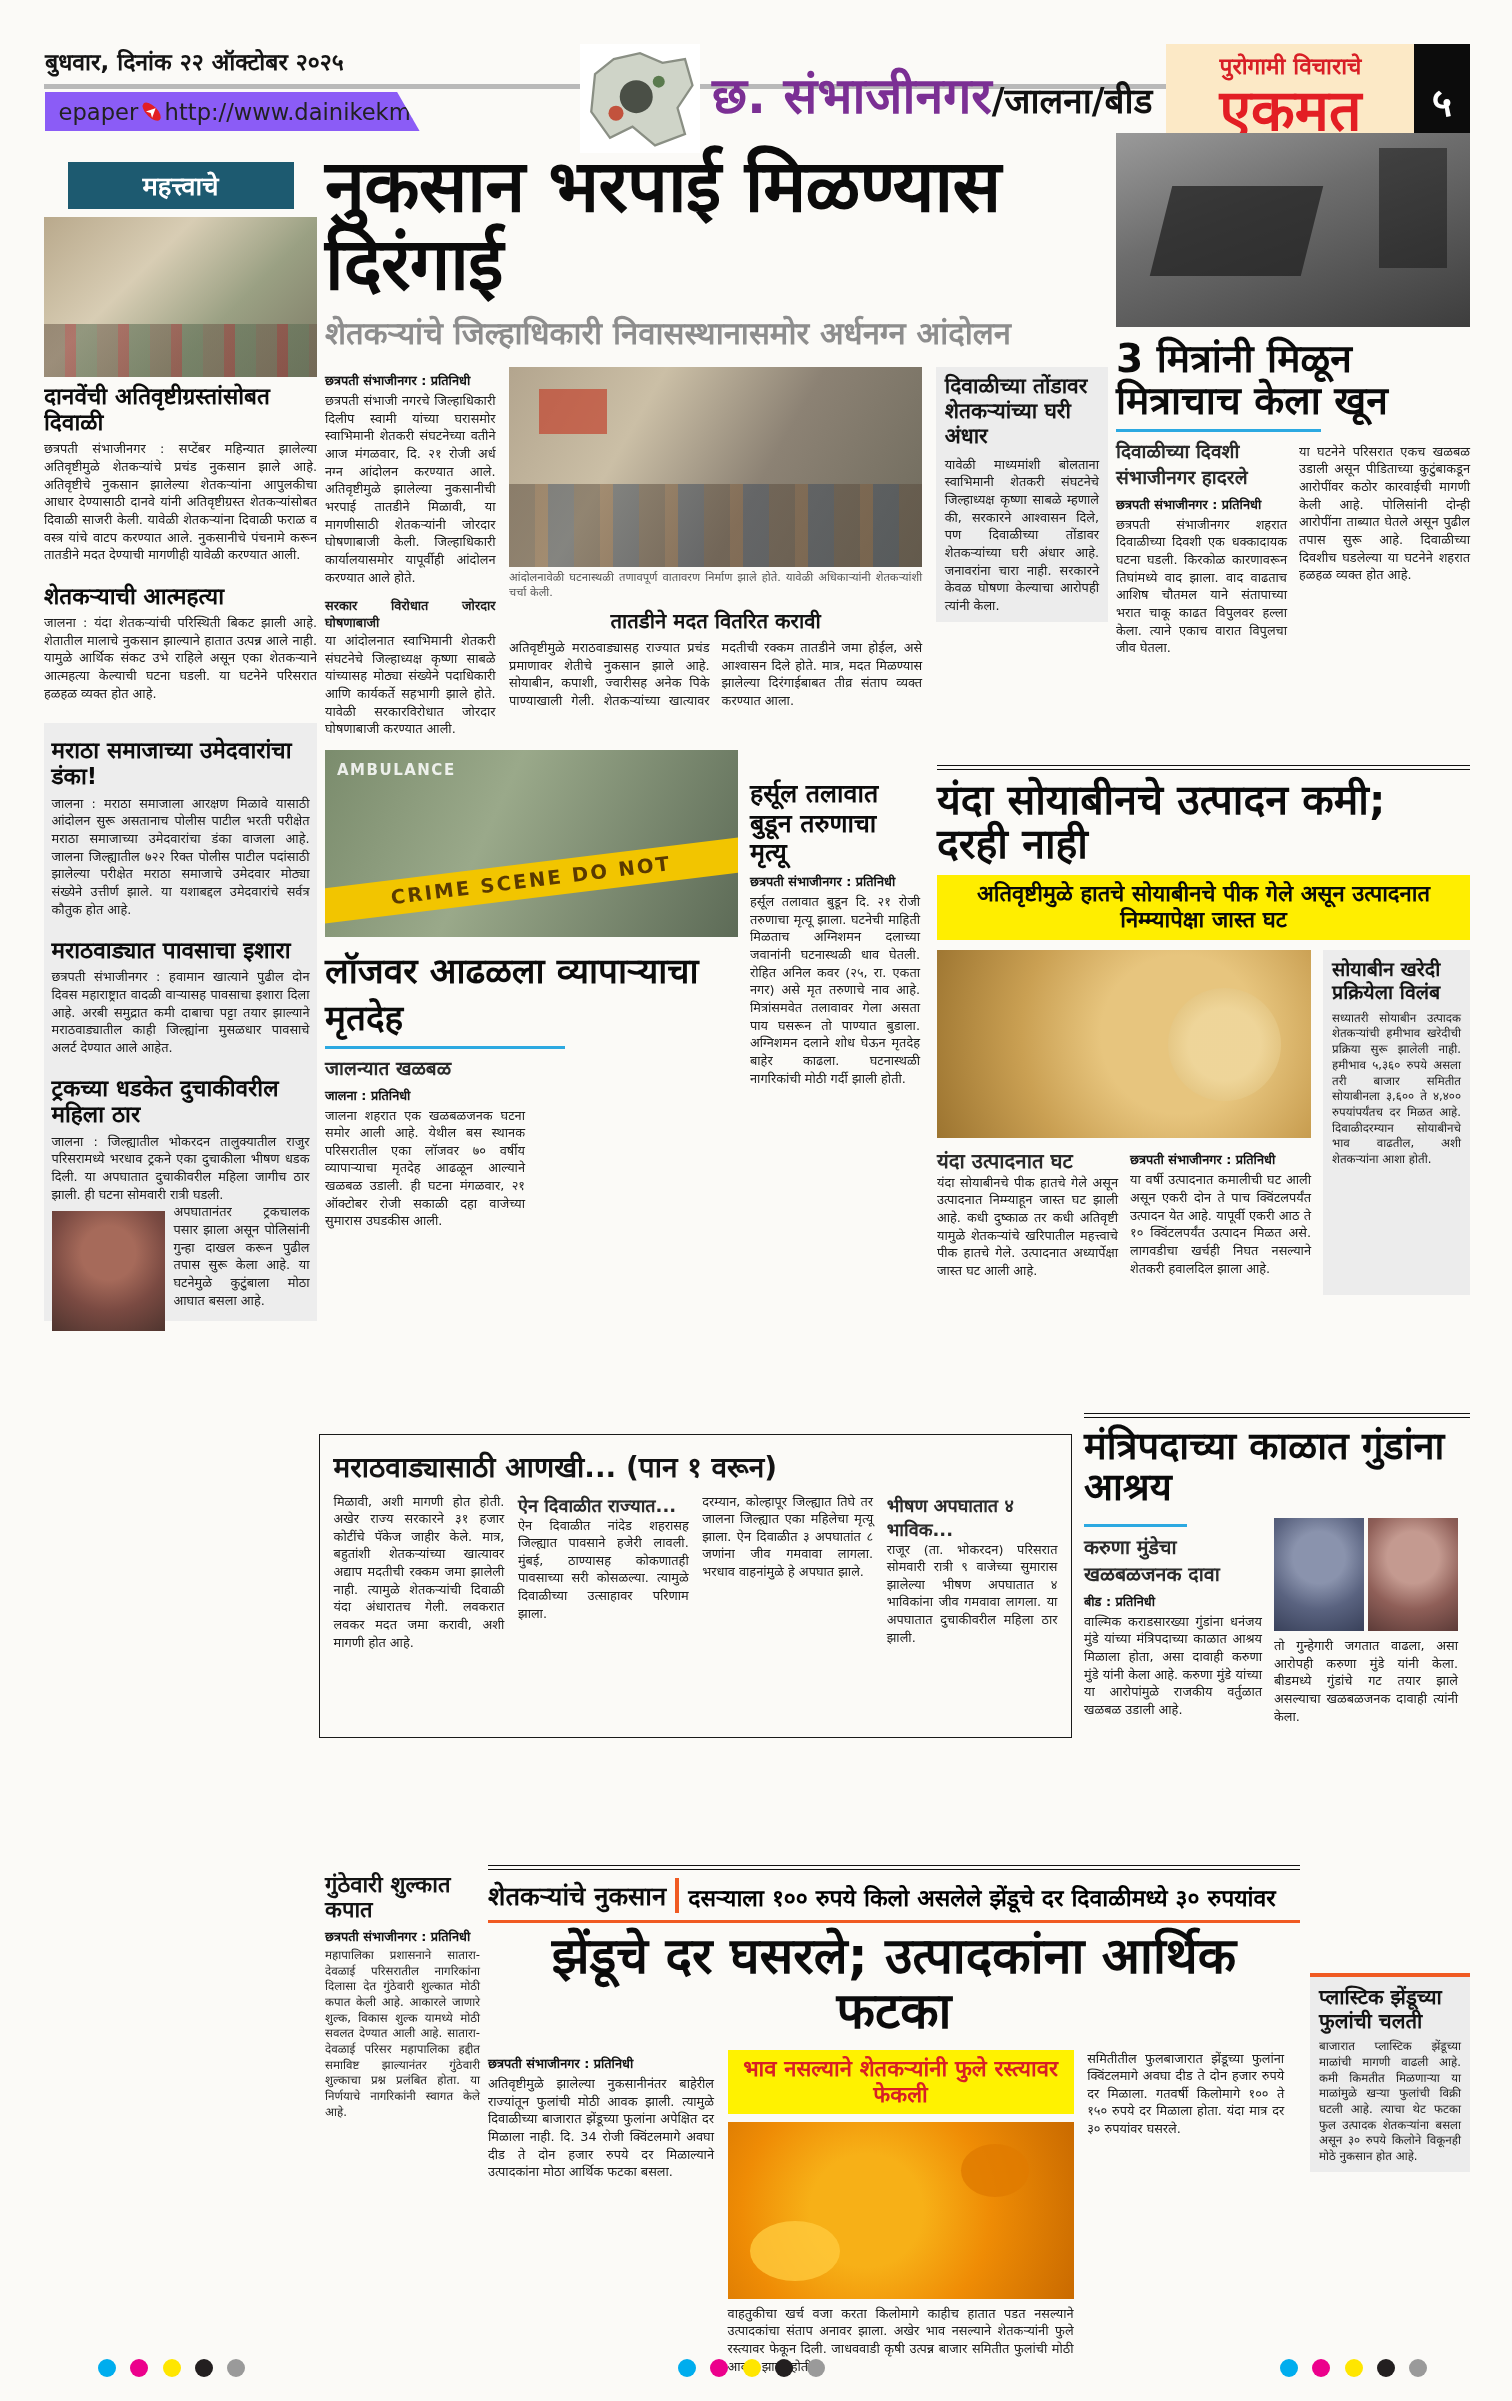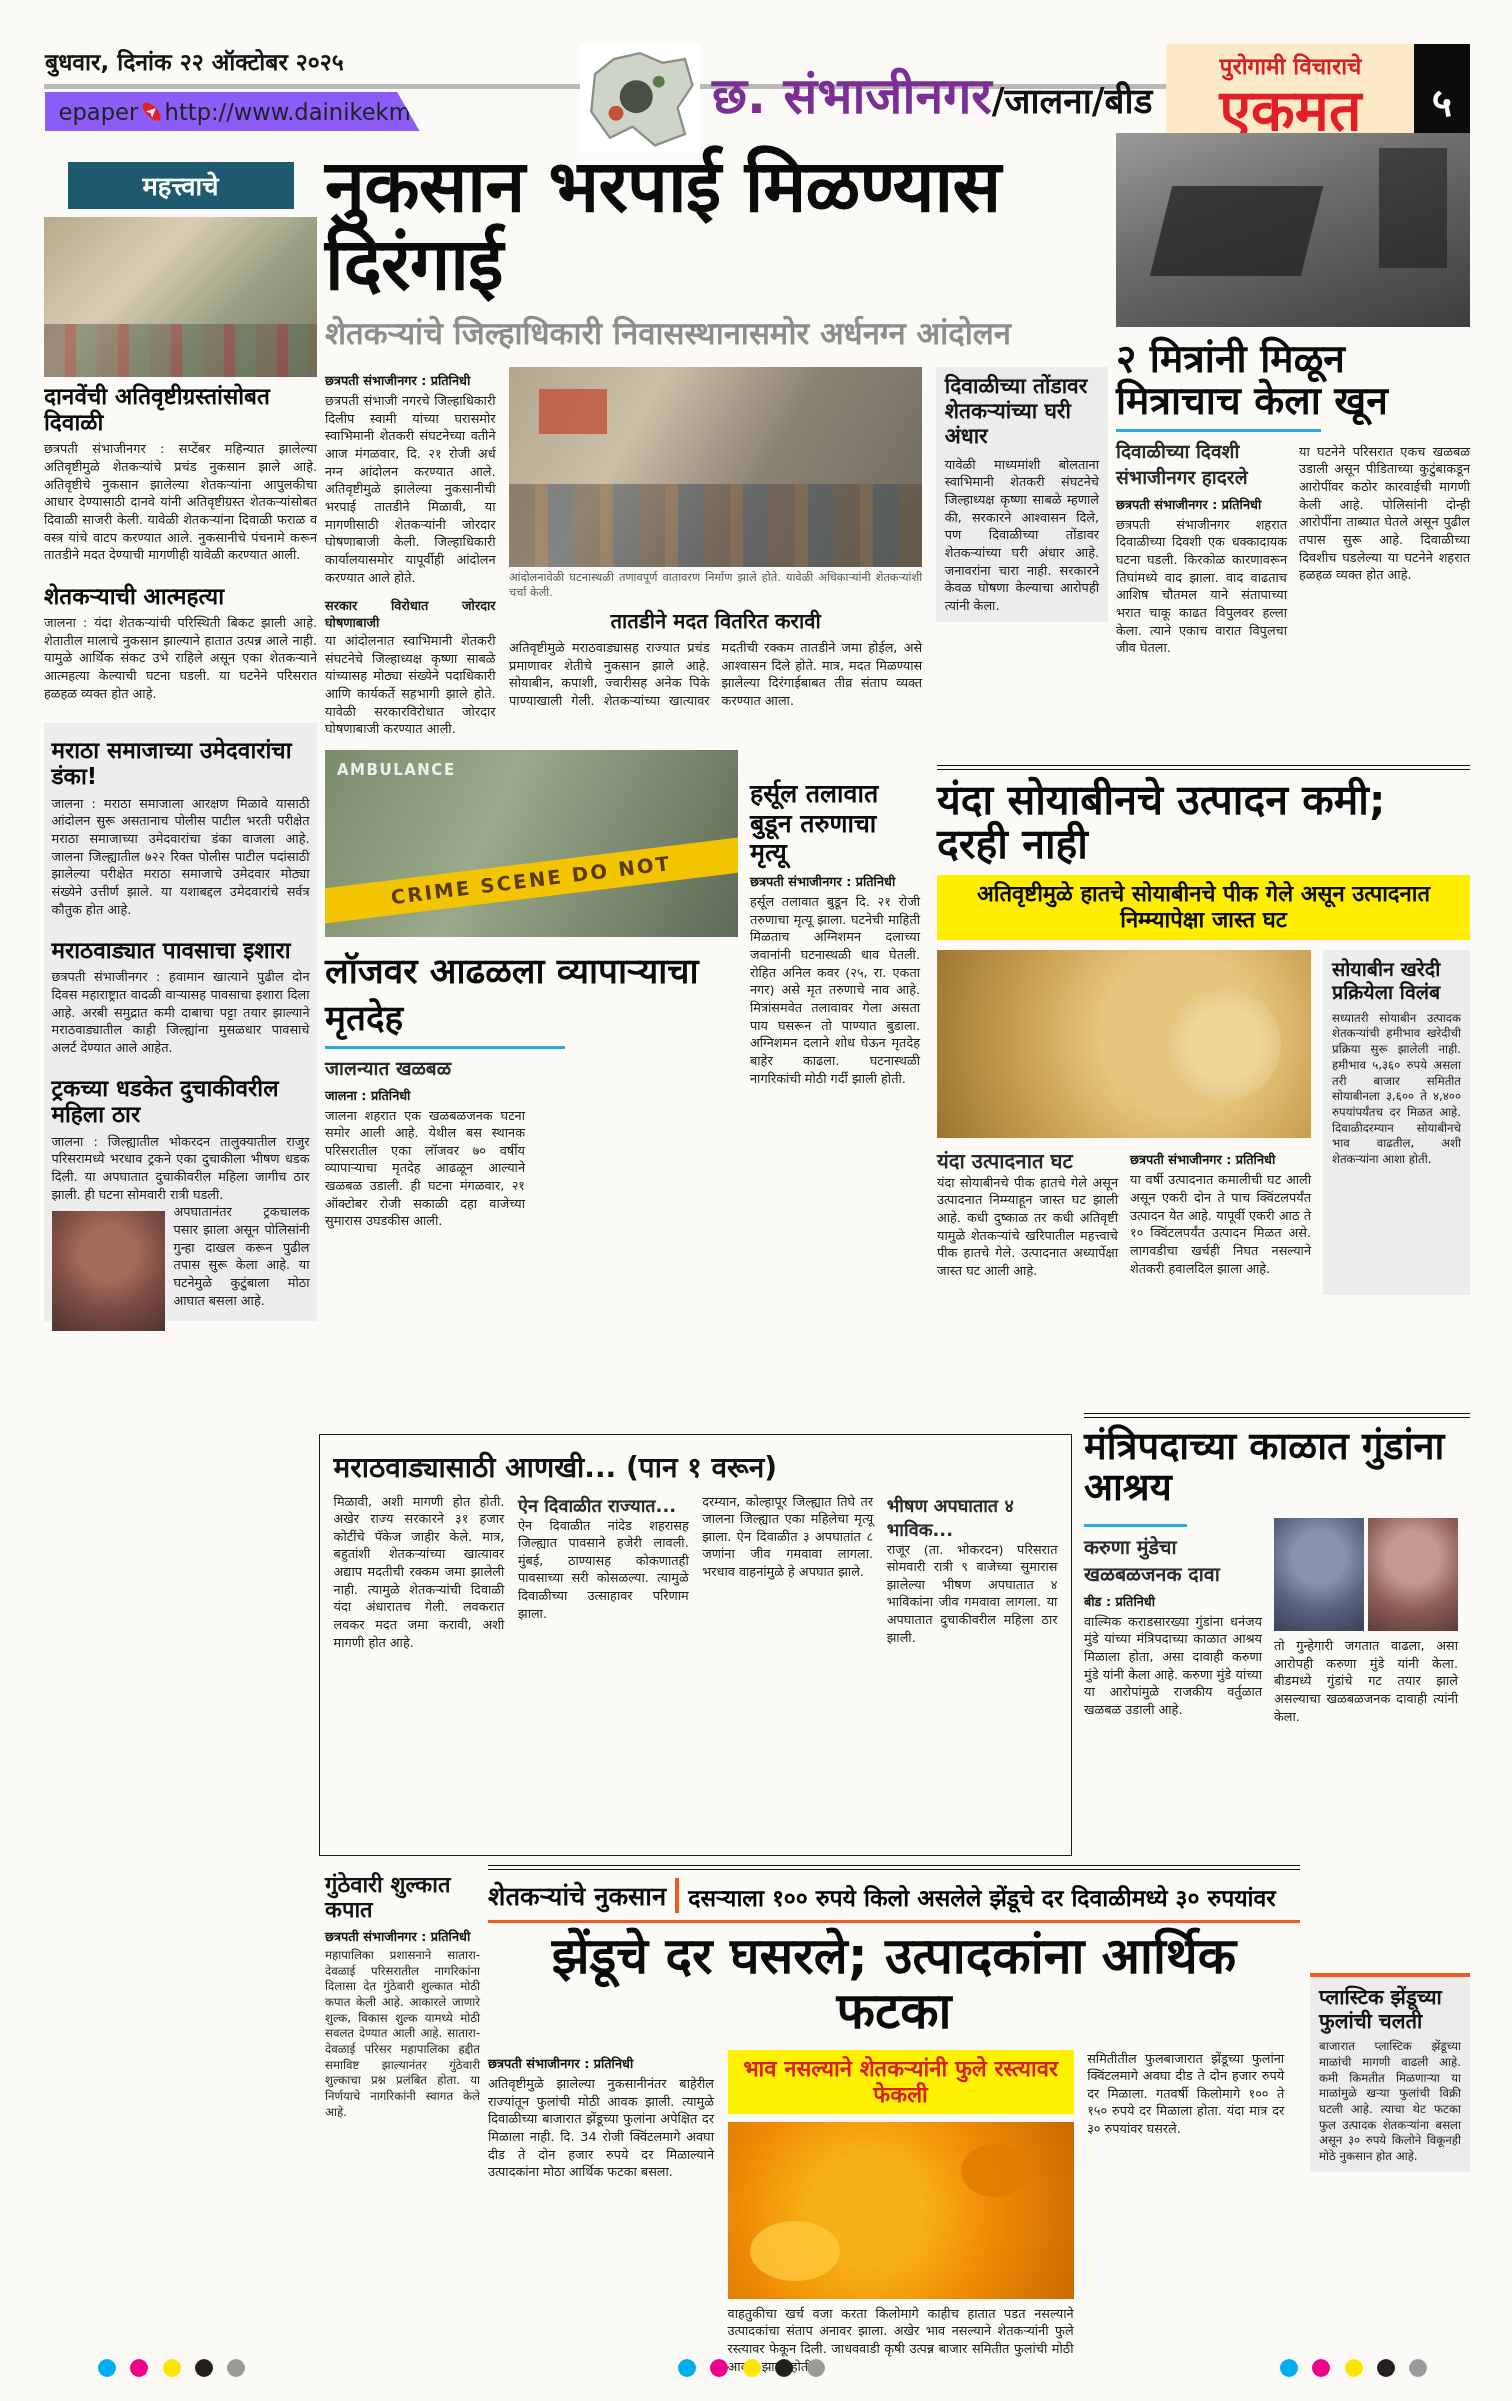--- a/index.html
+++ b/index.html
@@ -128,21 +128,21 @@
         </div>
       </div>
     </div>
   </div>
 
   <div class="abs" style="left:1116px;top:133px;width:354px;">
     <div class="photo" style="width:354px;height:194px;background:linear-gradient(160deg,#9a9a9a 0%,#6d6d6d 40%,#3d3d3d 100%);">
       <div style="position:absolute;left:45px;top:53px;width:151px;height:90px;background:#222;opacity:.75;transform:skewX(-14deg);"></div>
       <div style="position:absolute;right:22.6px;top:15px;width:68px;height:120px;background:#1a1a1a;opacity:.55;"></div>
     </div>
-    <div style="font-size:39px;font-weight:800;line-height:1.1;margin-top:10.5px;color:#0b0b0b;">२ मित्रांनी मिळून मित्राचाच केला खून</div>
+    <div style="font-size:39px;font-weight:800;line-height:1.1;margin-top:10.5px;color:#0b0b0b;">3 मित्रांनी मिळून मित्राचाच केला खून</div>
     <div class="bluebar"></div>
     <div class="flexrow" style="gap:12px;">
       <div style="width:171px;">
         <div class="cross">दिवाळीच्या दिवशी संभाजीनगर हादरले</div>
         <div class="dl">छत्रपती संभाजीनगर : प्रतिनिधी</div>
         <div class="bt">छत्रपती संभाजीनगर शहरात दिवाळीच्या दिवशी एक धक्कादायक घटना घडली. किरकोळ कारणावरून तिघांमध्ये वाद झाला. वाद वाढताच आशिष चौतमल याने संतापाच्या भरात चाकू काढत विपुलवर हल्ला केला. त्याने एकाच वारात विपुलचा जीव घेतला.</div>
       </div>
       <div style="width:171px;padding-top:4.5px;">
         <div class="bt">या घटनेने परिसरात एकच खळबळ उडाली असून पीडिताच्या कुटुंबाकडून आरोपींवर कठोर कारवाईची मागणी केली आहे. पोलिसांनी दोन्ही आरोपींना ताब्यात घेतले असून पुढील तपास सुरू आहे. दिवाळीच्या दिवशीच घडलेल्या या घटनेने शहरात हळहळ व्यक्त होत आहे.</div>
       </div>
@@ -195,21 +195,21 @@
       </div>
       <div style="width:148px;">
         <div class="grayBox" style="height:100%;">
           <div style="font-size:19.6px;font-weight:800;line-height:1.2;margin-bottom:6px;">सोयाबीन खरेदी प्रक्रियेला विलंब</div>
           <div class="bt-sm">सध्यातरी सोयाबीन उत्पादक शेतकऱ्यांची हमीभाव खरेदीची प्रक्रिया सुरू झालेली नाही. हमीभाव ५,३६० रुपये असला तरी बाजार समितीत सोयाबीनला ३,६०० ते ४,४०० रुपयांपर्यंतच दर मिळत आहे. दिवाळीदरम्यान सोयाबीनचे भाव वाढतील, अशी शेतकऱ्यांना आशा होती.</div>
         </div>
       </div>
     </div>
   </div>
 
-  <div class="abs" style="left:319px;top:1434px;width:753px;height:422px;border:1.5px solid #1a1a1a;box-sizing:border-box;padding:12px 13.6px;">
+  <div class="abs" style="left:319px;top:1434px;width:753px;height:304px;border:1.5px solid #1a1a1a;box-sizing:border-box;padding:12px 13.6px;">
     <div style="font-size:28px;font-weight:800;margin-bottom:7.5px;">मराठवाड्यासाठी आणखी... (पान १ वरून)</div>
     <div class="flexrow" style="gap:13.6px;">
       <div style="flex:1;">
         <div class="bt">मिळावी, अशी मागणी होत होती. अखेर राज्य सरकारने ३१ हजार कोटींचे पॅकेज जाहीर केले. मात्र, बहुतांशी शेतकऱ्यांच्या खात्यावर अद्याप मदतीची रक्कम जमा झालेली नाही. त्यामुळे शेतकऱ्यांची दिवाळी यंदा अंधारातच गेली. लवकरात लवकर मदत जमा करावी, अशी मागणी होत आहे.</div>
       </div>
       <div style="flex:1;">
         <div class="cross" style="font-size:18px;">ऐन दिवाळीत राज्यात...</div>
         <div class="bt">ऐन दिवाळीत नांदेड शहरासह जिल्ह्यात पावसाने हजेरी लावली. मुंबई, ठाण्यासह कोकणातही पावसाच्या सरी कोसळल्या. त्यामुळे दिवाळीच्या उत्साहावर परिणाम झाला.</div>
       </div>
       <div style="flex:1;">

